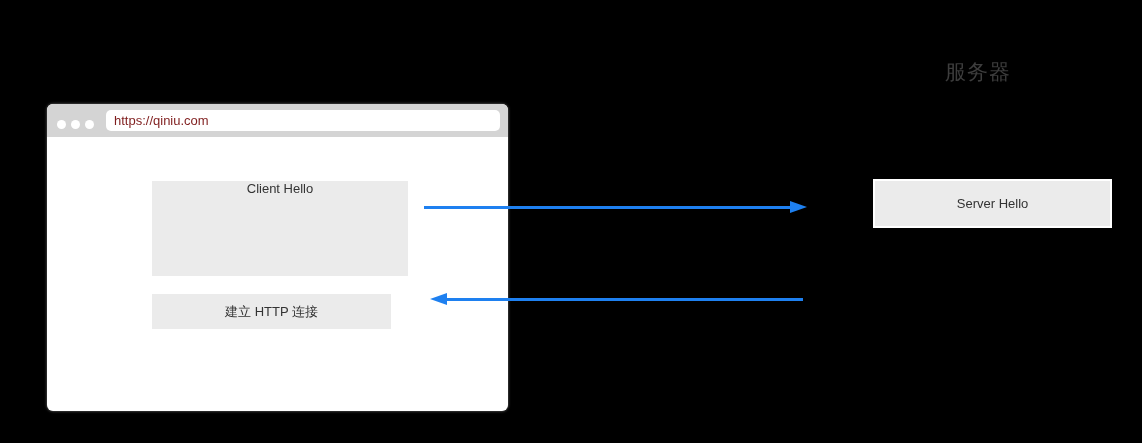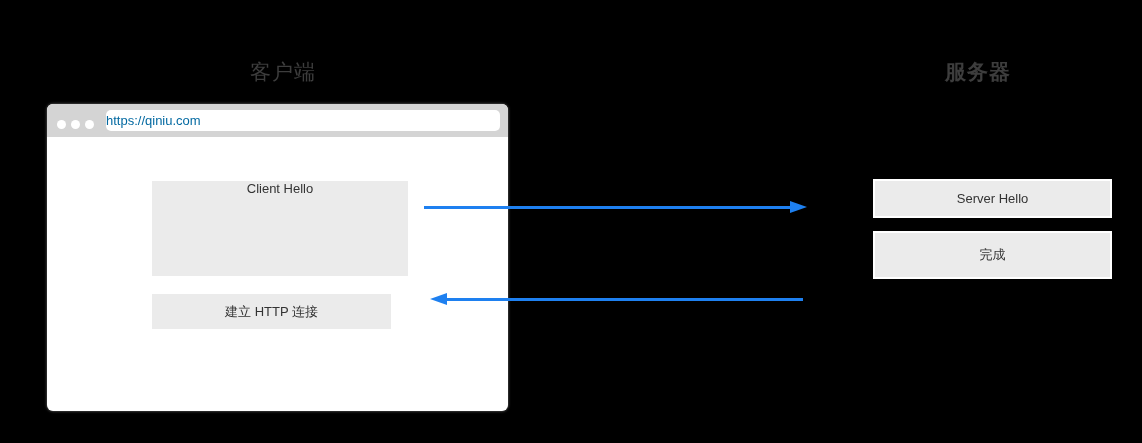--- a/index.html
+++ b/index.html
@@ -5,62 +5,62 @@
   html,body{margin:0;padding:0;background:#000;}
   #canvas{
     position:relative;width:1142px;height:443px;background:#000000;
     font-family:"Liberation Sans","DejaVu Sans",sans-serif;overflow:hidden;
   }
   .col-title{
     position:absolute;top:58px;width:220px;text-align:center;
     font-size:21px;color:#3d3d3d;letter-spacing:1px;
   }
   #client-title{left:173px;}
-  #server-title{left:868px;font-weight:bold;}
+  #server-title{left:868px;}
 
   
   #browser-window{
     position:absolute;left:47px;top:104px;width:461px;height:307px;
     background:#ffffff;border-radius:6px;
     box-shadow:0 0 3px rgba(210,210,210,.55);
   }
   #browser-titlebar{
     position:absolute;left:0;top:0;right:0;height:33px;
     background:#d4d4d4;border-radius:6px 6px 0 0;
   }
   .win-dot{
     position:absolute;top:16px;width:9px;height:9px;border-radius:50%;
     background:#ffffff;
   }
   .dot1{left:10px;} .dot2{left:24px;} .dot3{left:38px;}
   #address-bar{
     position:absolute;left:59px;top:6px;width:394px;height:21px;
     background:#ffffff;border-radius:5px;
-    font-size:13px;line-height:21px;color:#0369a1;
-    box-sizing:border-box;white-space:nowrap;
+    font-size:13px;line-height:21px;color:#7f1d1d;
+    padding-left:8px;box-sizing:border-box;white-space:nowrap;
   }
 
   
   .msg-box{
     position:absolute;background:#ebebeb;color:#333333;font-size:13px;
     text-align:center;box-sizing:border-box;
   }
   #client-handshake-box{
     left:152px;top:181px;width:256px;height:95px;
     display:flex;flex-direction:column;justify-content:space-between;
   }
   #client-http-box{
     left:152px;top:294px;width:239px;height:35px;
     display:flex;align-items:center;justify-content:center;
   }
   .server-box{
     left:873px;width:239px;border:2px solid #ffffff;
     display:flex;align-items:center;justify-content:center;
   }
-  #server-box-hello{top:179px;height:39px;}
+  #server-box-hello{top:179px;height:49px;}
   #server-box-finish{top:231px;height:48px;}
   #server-box-http{top:280px;height:39px;}
 
   
   .arrow-line{position:absolute;height:3px;background:#1e80f0;}
   #request-arrow-line{left:424px;top:206px;width:368px;}
   #response-arrow-line{left:446px;top:298px;width:357px;}
   .arrow-head{position:absolute;width:0;height:0;}
   #request-arrow-head{
     left:790px;top:201px;
@@ -71,42 +71,40 @@
     left:430px;top:293px;
     border-top:6px solid transparent;border-bottom:6px solid transparent;
     border-right:17px solid #1e80f0;
   }
 </style>
 </head>
 <body>
 
 <div id="canvas">
 
-  <div id="client-title" class="col-title">客户端</div>
 
   <div id="server-title" class="col-title">服务器</div>
 
   <div id="browser-window">
     <div id="browser-titlebar">
       <span class="win-dot dot1"></span>
       <span class="win-dot dot2"></span>
       <span class="win-dot dot3"></span>
       <div id="address-bar">https://qiniu.com</div>
     </div>
   </div>
 
   <div id="client-handshake-box" class="msg-box">
     <div>Client Hello</div>
   </div>
 
   <div id="client-http-box" class="msg-box">建立 HTTP 连接</div>
 
   <div id="server-box-hello" class="msg-box server-box">Server Hello</div>
 
-  <div id="server-box-finish" class="msg-box server-box">完成</div>
 
 
   <div id="request-arrow-line" class="arrow-line"></div>
   <div id="request-arrow-head" class="arrow-head"></div>
 
   <div id="response-arrow-line" class="arrow-line"></div>
   <div id="response-arrow-head" class="arrow-head"></div>
 
 </div>
 

